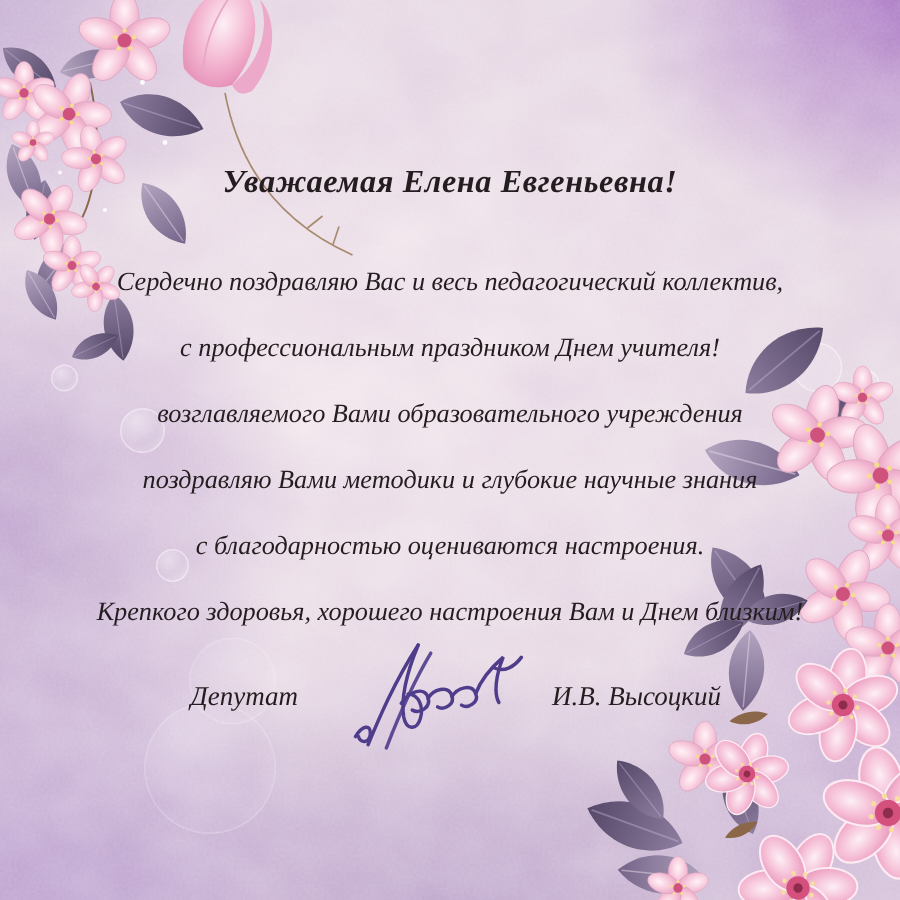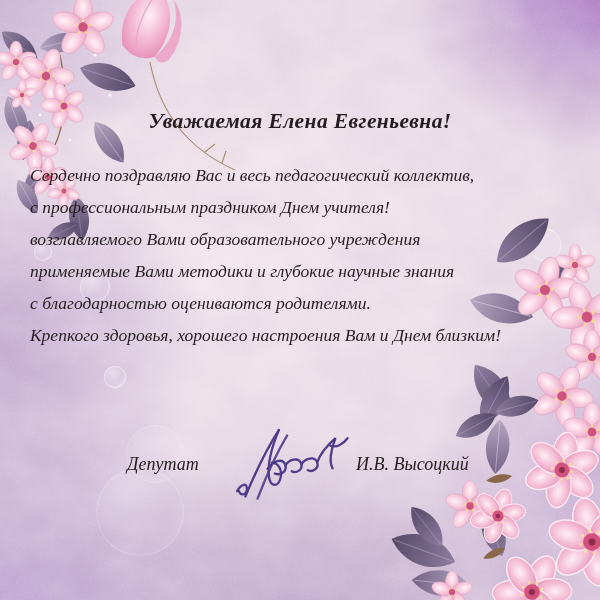--- a/index.html
+++ b/index.html
@@ -17,25 +17,25 @@
     background-color:#e5d7e2;
   }
   .layer{position:absolute;left:0;top:0;width:600px;height:600px;}
   .bubble{position:absolute;border-radius:50%;
     border:1px solid rgba(255,255,255,.42);
     background:radial-gradient(circle at 35% 30%, rgba(255,255,255,.38), rgba(255,255,255,.04) 55%, rgba(255,255,255,.28) 100%);}
   .content{position:absolute;left:0;top:0;width:600px;height:600px;z-index:5;color:var(--text,#241d20);}
   .title{position:absolute;left:0;right:0;top:109px;margin:0;text-align:center;
     font:italic 700 21.5px "Liberation Serif", serif;letter-spacing:.4px;}
   .body{position:absolute;left:26px;right:26px;top:161px;}
-  .body p{margin:4px;height:28px;line-height:28px;text-align:left;
+  .body p{margin:16px;height:28px;line-height:28px;text-align:center;
     font:italic 400 17.5px "Liberation Serif", serif;white-space:nowrap;}
   .sig-label,.sig-name{position:absolute;top:454px;font:italic 400 18px "Liberation Serif", serif;}
   .sig-label{left:127px;}
-  .sig-name{left:356px;}
+  .sig-name{left:368px;}
   .sig-svg{position:absolute;left:227px;top:421px;transform:rotate(-4deg);}
   .sig-svg path{fill:none;stroke:var(--signature-ink,#4f3d8c);stroke-width:2.3;stroke-linecap:round;}
 </style>
 </head>
 <body>
 
 <div class="card">
 
   <svg class="layer" width="600" height="600" aria-hidden="true">
     <filter id="wcBlobs" x="0" y="0" width="100%" height="100%">
@@ -197,22 +197,22 @@
     </g>
   </svg>
 
   <div class="content">
     <h1 class="title">Уважаемая Елена Евгеньевна!</h1>
 
     <div class="body">
       <p>Сердечно поздравляю Вас и весь педагогический коллектив,</p>
       <p>с профессиональным праздником Днем учителя!</p>
       <p>возглавляемого Вами образовательного учреждения</p>
-      <p>применяемые Вами методики и глубокие научные знания</p>
-      <p>с благодарностью оцениваются родителями.</p>
+      <p>поздравляю Вами методики и глубокие научные знания</p>
+      <p>с благодарностью оцениваются настроения.</p>
       <p>Крепкого здоровья, хорошего настроения Вам и Днем близким!</p>
     </div>
 
     <span class="sig-label">Депутат</span>
 
     <svg class="sig-svg" width="135" height="80" viewBox="0 0 135 80" aria-hidden="true">
       <path d="M16 72 C 24 56 36 32 54 8"></path>
       <path d="M28 75 C 36 58 48 34 62 14" opacity=".9"></path>
       <path d="M54 8 C 46 24 40 42 41 55 C 42 64 49 65 52 57 C 55 49 52 41 45 40"></path>
       <path d="M40 46 C 46 38 56 36 58 43 C 60 50 52 54 47 51"></path>

